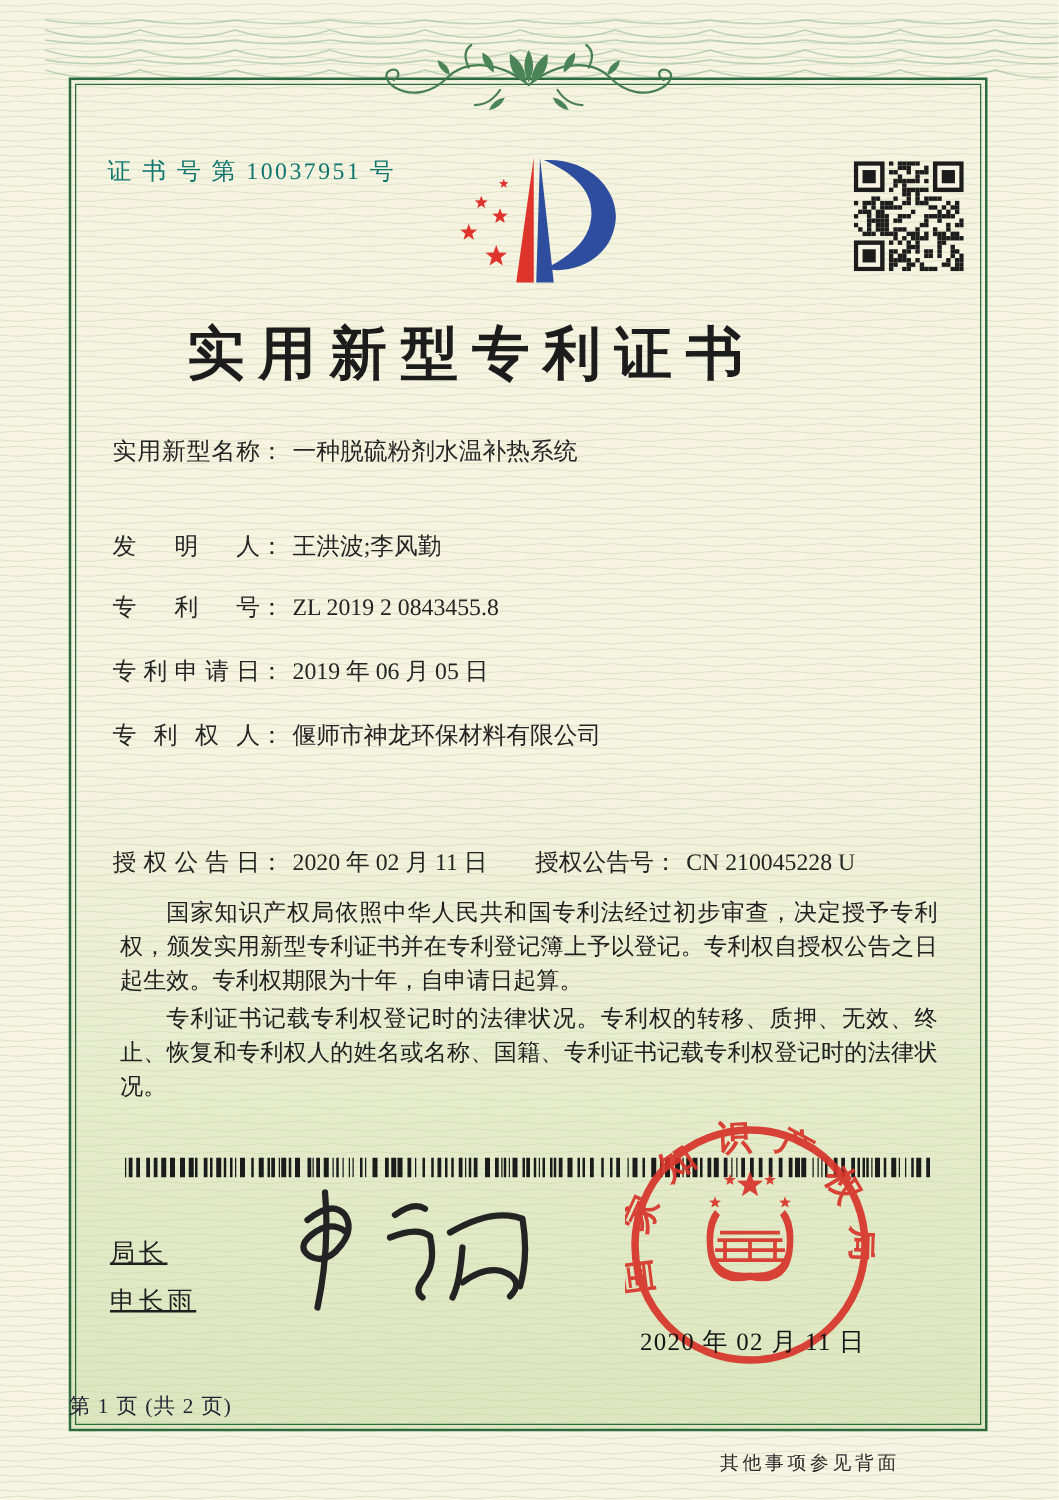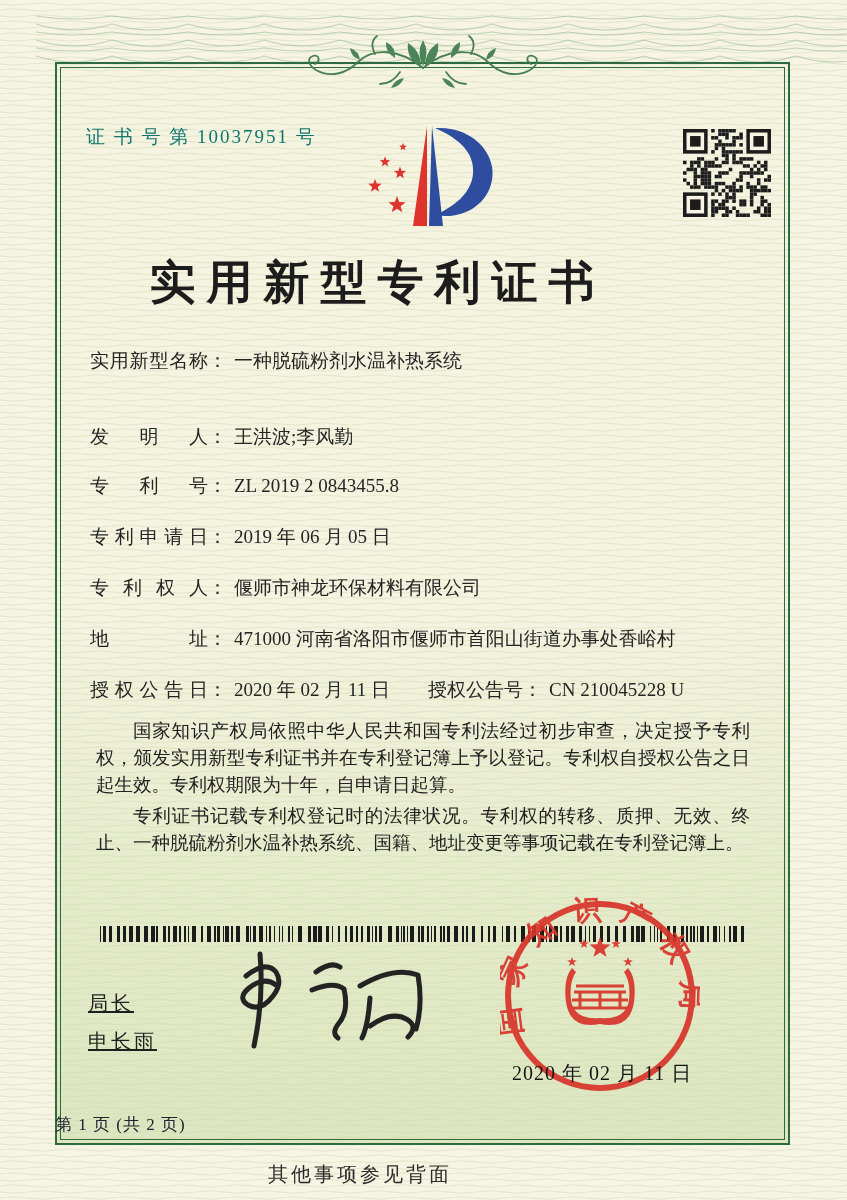--- a/index.html
+++ b/index.html
@@ -40,21 +40,21 @@
     left:92px;top:714px;width:662px;font-size:18.5px;line-height:27px;
     text-align:justify;color:#202020;
   }
   .paras p{margin:4px;text-indent:2em;}
   .barcode{left:100px;top:926px;}
   .signer{left:88px;top:984px;font-size:20px;line-height:38px;letter-spacing:3px;color:#1f1f1f;text-decoration:underline;}
   .signature{left:212px;top:942px;}
   .seal{left:500px;top:896px;opacity:0.93;}
   .seal-date{left:512px;top:1060px;font-size:20px;letter-spacing:1px;color:#151515;white-space:nowrap;}
   .page-info{left:55px;top:1113px;width:735px;text-align:left;font-size:17px;letter-spacing:1px;color:#223;}
-  .back-note{left:0;top:1161px;width:720px;text-align:center;font-size:20px;letter-spacing:3px;color:#2a2a2a;}
+  .back-note{left:0;top:1161px;width:720px;text-align:right;font-size:15px;letter-spacing:3px;color:#2a2a2a;}
   .flourish{left:300px;top:34px;z-index:4;}
 </style>
 </head>
 <body>
 
 <div class="page">
 
   <svg class="bg-waves" id="bg-waves" width="847" height="1200">
       <path d="M0 4 q14 2.3 28 0 q14 -2.3 28 0 q14 2.3 28 0 q14 -2.3 28 0 q14 2.3 28 0 q14 -2.3 28 0 q14 2.3 28 0 q14 -2.3 28 0 q14 2.3 28 0 q14 -2.3 28 0 q14 2.3 28 0 q14 -2.3 28 0 q14 2.3 28 0 q14 -2.3 28 0 q14 2.3 28 0 q14 -2.3 28 0 q14 2.3 28 0 q14 -2.3 28 0 q14 2.3 28 0 q14 -2.3 28 0 q14 2.3 28 0 q14 -2.3 28 0 q14 2.3 28 0 q14 -2.3 28 0 q14 2.3 28 0 q14 -2.3 28 0 q14 2.3 28 0 q14 -2.3 28 0 q14 2.3 28 0 q14 -2.3 28 0 q14 2.3 28 0" fill="none" stroke="#bcd3a6" stroke-width="0.8" opacity="0.5"></path>
       <path d="M0 10 q14 -2.3 28 0 q14 2.3 28 0 q14 -2.3 28 0 q14 2.3 28 0 q14 -2.3 28 0 q14 2.3 28 0 q14 -2.3 28 0 q14 2.3 28 0 q14 -2.3 28 0 q14 2.3 28 0 q14 -2.3 28 0 q14 2.3 28 0 q14 -2.3 28 0 q14 2.3 28 0 q14 -2.3 28 0 q14 2.3 28 0 q14 -2.3 28 0 q14 2.3 28 0 q14 -2.3 28 0 q14 2.3 28 0 q14 -2.3 28 0 q14 2.3 28 0 q14 -2.3 28 0 q14 2.3 28 0 q14 -2.3 28 0 q14 2.3 28 0 q14 -2.3 28 0 q14 2.3 28 0 q14 -2.3 28 0 q14 2.3 28 0 q14 -2.3 28 0" fill="none" stroke="#bcd3a6" stroke-width="0.8" opacity="0.5"></path>
@@ -540,34 +540,31 @@
   </div>
   <div class="abs row" style="top:473px">
     <span class="flabel">专利号</span><span>：</span><span class="fvalue">ZL 2019 2 0843455.8</span>
   </div>
   <div class="abs row" style="top:524px">
     <span class="flabel">专利申请日</span><span>：</span><span class="fvalue">2019 年 06 月 05 日</span>
   </div>
   <div class="abs row" style="top:575px">
     <span class="flabel">专利权人</span><span>：</span><span class="fvalue">偃师市神龙环保材料有限公司</span>
   </div>
-  <div class="abs row" style="top:626px">
-    <span class="flabel">地址</span><span>：</span><span class="fvalue">471000  河南省洛阳市偃师市首阳山街道办事处香峪村</span>
-  </div>
 
   <div class="abs row" style="top:677px">
     <span class="flabel">授权公告日</span><span>：</span><span class="fvalue">2020 年 02 月 11 日</span>
     <span class="grant2">
       <span>授权公告号</span><span>：</span><span class="fvalue">CN 210045228 U</span>
     </span>
   </div>
 
   <div class="abs paras">
     <p>国家知识产权局依照中华人民共和国专利法经过初步审查，决定授予专利权，颁发实用新型专利证书并在专利登记簿上予以登记。专利权自授权公告之日起生效。专利权期限为十年，自申请日起算。</p>
-    <p>专利证书记载专利权登记时的法律状况。专利权的转移、质押、无效、终止、一种脱硫粉剂水温补热系统、国籍、地址变更等事项记载在专利登记簿上。</p>
+    <p>专利证书记载专利权登记时的法律状况。专利权的转移、质押、无效、终止、恢复和专利权人的姓名或名称、国籍、专利证书记载专利权登记时的法律状况。</p>
   </div>
 
   <svg class="abs barcode" id="barcode-svg" width="645" height="16">
       <rect x="0" y="0" width="1" height="16" fill="#1b1b1b"></rect>
       <rect x="3" y="0" width="3" height="16" fill="#1b1b1b"></rect>
       <rect x="9" y="0" width="3" height="16" fill="#1b1b1b"></rect>
       <rect x="17" y="0" width="3" height="16" fill="#1b1b1b"></rect>
       <rect x="23" y="0" width="3" height="16" fill="#1b1b1b"></rect>
       <rect x="29" y="0" width="4" height="16" fill="#1b1b1b"></rect>
       <rect x="36" y="0" width="4" height="16" fill="#1b1b1b"></rect>

